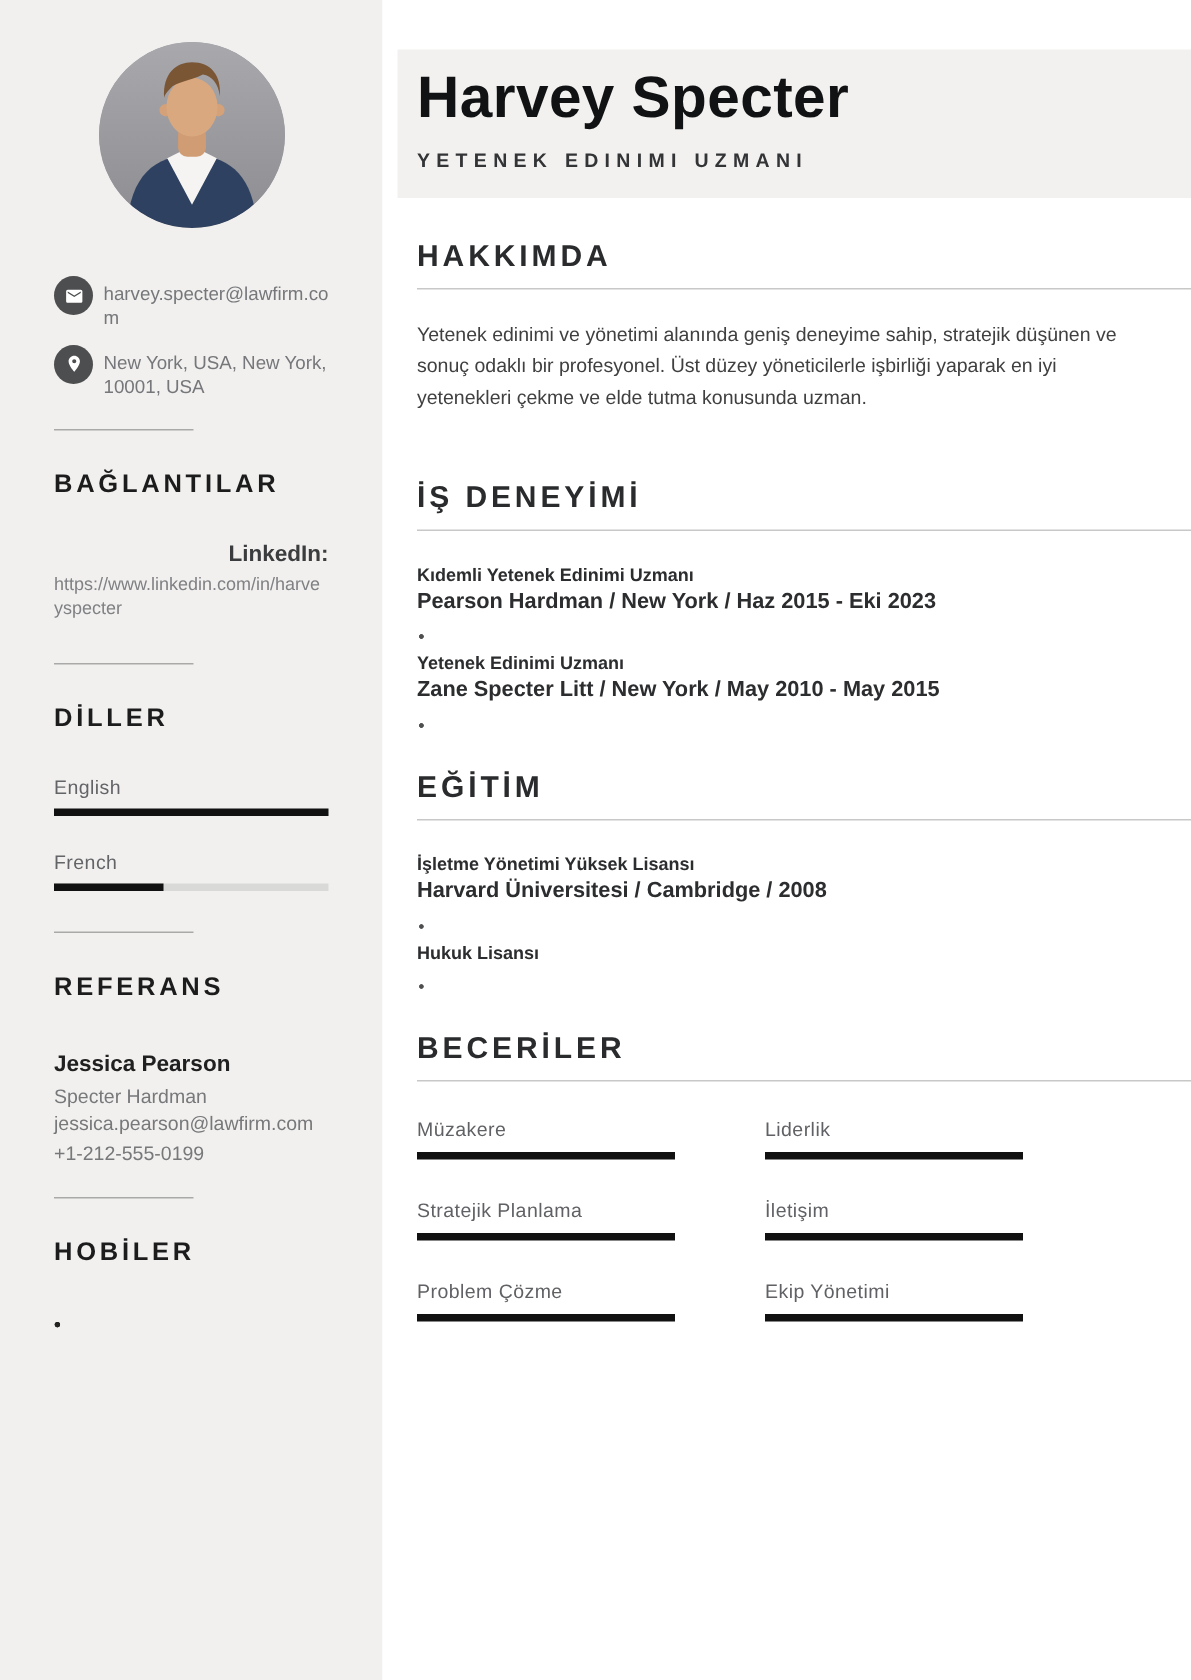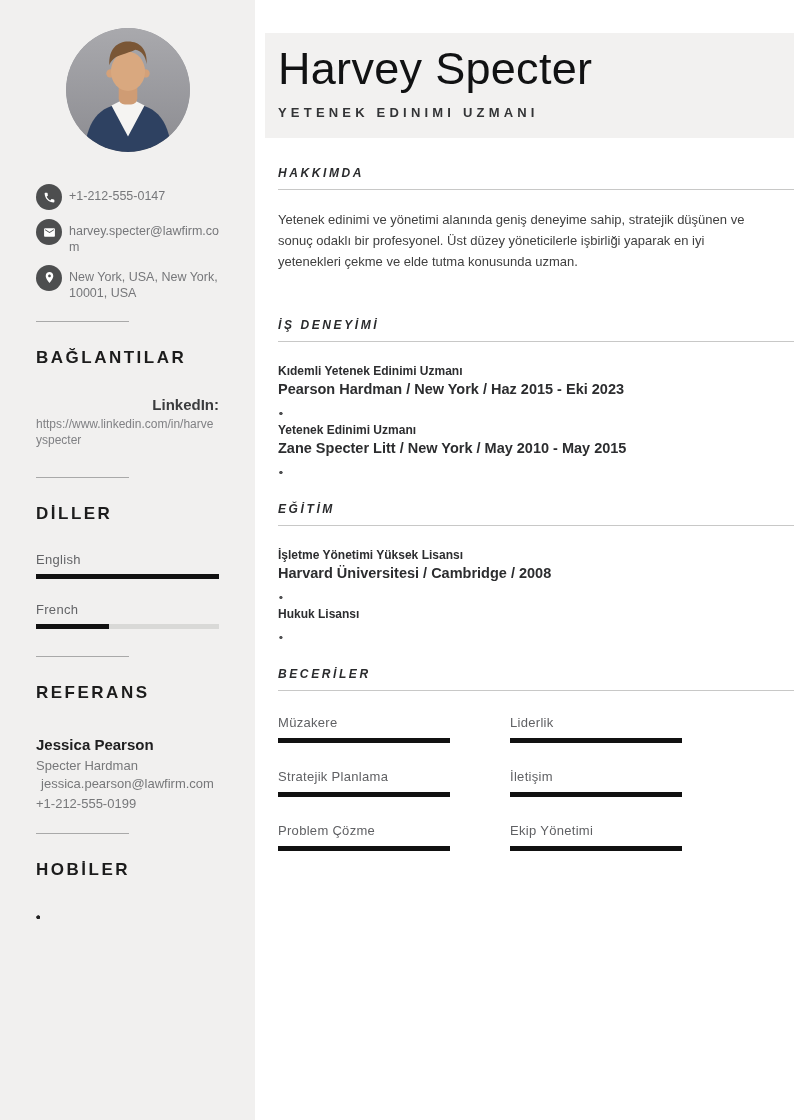--- a/index.html
+++ b/index.html
@@ -37,34 +37,34 @@
   .link-item + .link-item { margin-top:26px; }
   .link-label { font-size:15px; font-weight:700; color:#3b3c3e;text-align:right; }
   .link-url { margin-top:4px; font-size:12px; color:#808184; line-height:1.3; word-break:break-all; }
   .lang-item { margin-top:28px; }
   .lang-item + .lang-item { margin-top:23px; }
   .lang-name { font-size:13px; color:#636467; letter-spacing:0.3px; }
   .bar-track { margin-top:7px; height:5px; background:#d9d9d7; width:100%; }
   .bar-fill { height:100%; background:#111111; }
   .ref-name { margin-top:33px; font-size:15px; font-weight:700; color:#202021; }
   .ref-line { margin-top:5px; font-size:13px; color:#77787a; }
-  .ref-line.tight { margin-top:3px;text-align:center; }
+  .ref-line.tight { margin-top:3px; }
   .hobby-list { margin-top:30px; list-style:none; }
   .hobby-list li { font-size:13px; color:#6a6b6d; margin-bottom:26px; padding-left:14px; position:relative; }
   .hobby-list li::before { content:"•"; position:absolute; left:0; top:0; color:#222; }
   
   .main { flex:1; background:#ffffff; }
   .band {
     margin:33px 0 0 10px; background:#f2f1f0; padding:13px 10px 18px 13px;
   }
-  .person-name { font-size:45px; line-height:1.0; font-weight:400; color:#111213; letter-spacing:0.3px; }
+  .person-name { font-size:39px; line-height:1.0; font-weight:700; color:#111213; letter-spacing:0.3px; }
   .person-title { margin-top:14px; font-size:13px; font-weight:600; letter-spacing:4.2px; color:#333436; }
   .inner { padding-left:23px; }
   .sec-h {
-    font-size:12px; font-weight:700; letter-spacing:2.6px; color:#2a2b2d; margin-top:46px;font-style:italic;
+    font-size:20px; font-weight:700; letter-spacing:2.6px; color:#2a2b2d; margin-top:46px;
   }
   .sec-h.first { margin-top:28px; }
   .rule { height:1px; background:#c8c8c7; margin-top:9px; width:100%; }
   .about-text { margin-top:20px; font-size:13px; color:#404040; line-height:1.6; padding-right:34px; }
   .entry { margin-top:22px; }
   .entry + .entry { margin-top:26px; }
   .entry-role { font-size:12px; font-weight:700; color:#2c2d2f; }
   .entry-meta { margin-top:3px; font-size:14.5px; font-weight:700; color:#2c2d2f; }
   .bullets { margin-top:10px; list-style:none; padding-right:20px; }
   .bullets li {
@@ -105,28 +105,20 @@
         <ellipse cx="60" cy="42" rx="16.5" ry="19" fill="#d9a87f"></ellipse>
         <path d="M42 36 C41 20 50 13 60 13 C72 13 79 21 78 35 C77 27 73 22 67 21 C59 25 49 26 46 30 C43.5 32.5 42.5 34 42 36 Z" fill="#7a5635"></path>
       </g>
     </svg>
   </div>
 
   <div class="contact">
     <div class="contact-row">
       <span class="cicon">
         <svg viewBox="0 0 24 24">
-            <path d="M6.62 10.79c1.44 2.83 3.76 5.14 6.59 6.59l2.2-2.21c.27-.27.67-.36 1.02-.24 1.12.37 2.33.57 3.57.57.55 0 1 .45 1 1V20c0 .55-.45 1-1 1-9.39 0-17-7.61-17-17 0-.55.45-1 1-1h3.5c.55 0 1 .45 1 1 0 1.25.2 2.45.57 3.57.11.35.03.74-.25 1.02l-2.2 2.2z"></path>
-          </svg>
-      </span>
-      <span class="contact-text">+1-212-555-0147</span>
-    </div>
-    <div class="contact-row">
-      <span class="cicon">
-        <svg viewBox="0 0 24 24">
             <path d="M20 4H4c-1.1 0-1.99.9-1.99 2L2 18c0 1.1.9 2 2 2h16c1.1 0 2-.9 2-2V6c0-1.1-.9-2-2-2zm0 4l-8 5-8-5V6l8 5 8-5v2z"></path>
           </svg>
       </span>
       <span class="contact-text break">harvey.specter@lawfirm.com</span>
     </div>
     <div class="contact-row">
       <span class="cicon">
         <svg viewBox="0 0 24 24">
             <path d="M12 2C8.13 2 5 5.13 5 9c0 5.25 7 13 7 13s7-7.75 7-13c0-3.87-3.13-7-7-7zm0 9.5c-1.38 0-2.5-1.12-2.5-2.5s1.12-2.5 2.5-2.5 2.5 1.12 2.5 2.5-1.12 2.5-2.5 2.5z"></path>
           </svg>

